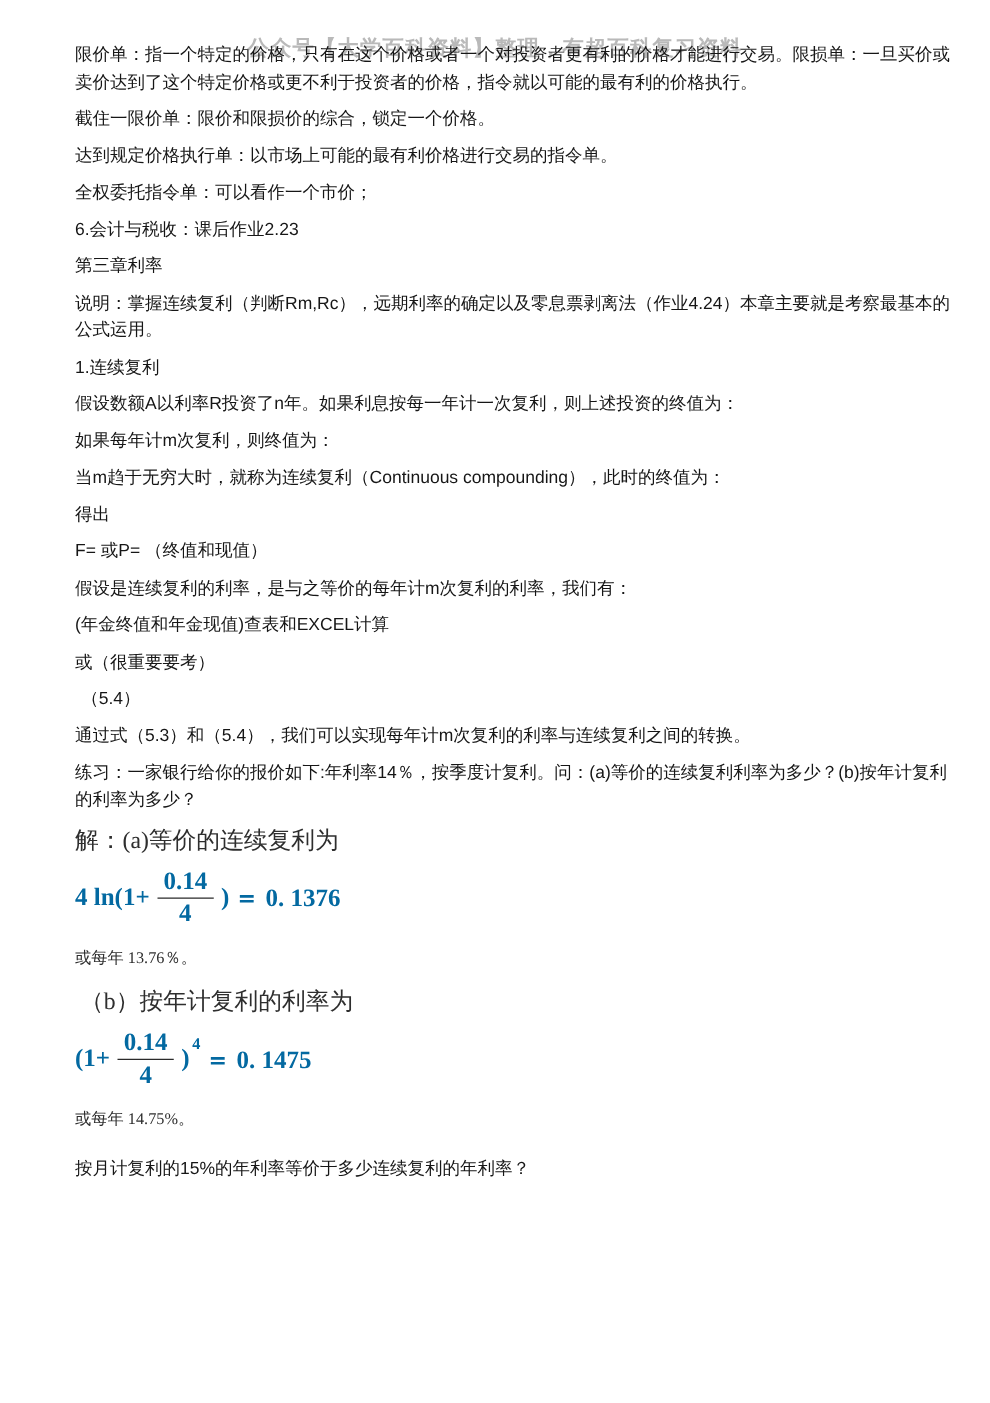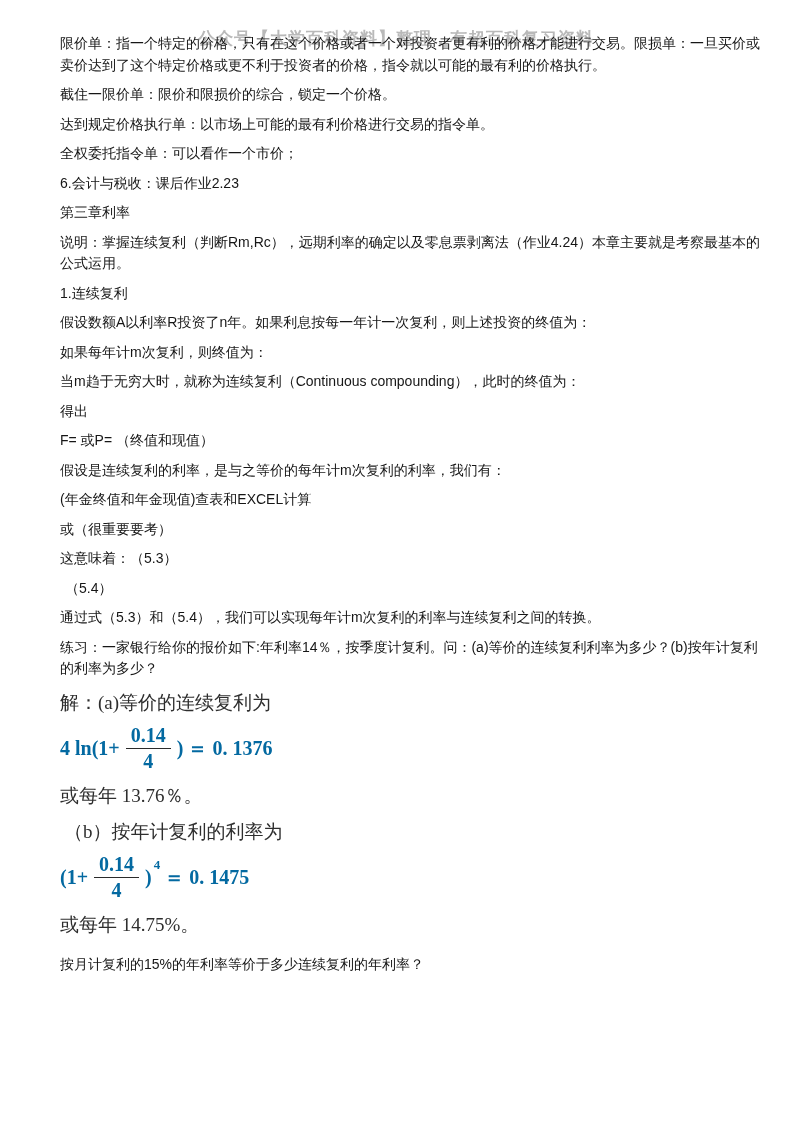--- a/index.html
+++ b/index.html
@@ -81,21 +81,21 @@
     padding-top: 1px;
   }
   .exp {
     font-size: 13px;
     align-self: flex-start;
     margin-top: 4px;
     margin-left: -2px;
   }
   .result-line {
     margin: 6px 0 10px 0;
-    font-size: 19px;
+    font-size: 13px;
     line-height: 26px;
   }
   p.final {
     margin: 16px 0 0 0;
     font-size: 14px;
     line-height: 21.5px;
     font-family: "Liberation Sans", sans-serif;
     color: #161616;
   }
 </style>
@@ -117,21 +117,20 @@
     <p class="par">说明：掌握连续复利（判断Rm,Rc），远期利率的确定以及零息票剥离法（作业4.24）本章主要就是考察最基本的公式运用。</p>
     <p class="par">1.连续复利</p>
     <p class="par">假设数额A以利率R投资了n年。如果利息按每一年计一次复利，则上述投资的终值为：</p>
     <p class="par">如果每年计m次复利，则终值为：</p>
     <p class="par">当m趋于无穷大时，就称为连续复利（Continuous compounding），此时的终值为：</p>
     <p class="par">得出</p>
     <p class="par">F= 或P= （终值和现值）</p>
     <p class="par">假设是连续复利的利率，是与之等价的每年计m次复利的利率，我们有：</p>
     <p class="par">(年金终值和年金现值)查表和EXCEL计算</p>
     <p class="par">或（很重要要考）</p>
-    <p class="par">这意味着：（5.3）</p>
     <p class="par indent-sm">（5.4）</p>
     <p class="par">通过式（5.3）和（5.4），我们可以实现每年计m次复利的利率与连续复利之间的转换。</p>
     <p class="par">练习：一家银行给你的报价如下:年利率14％，按季度计复利。问：(a)等价的连续复利利率为多少？(b)按年计复利的利率为多少？</p>
 
     <div class="solution">
 
       <div class="sol-line">解：(a)等价的连续复利为</div>
 
       <div class="formula">
         <span>4 ln(1+</span>

